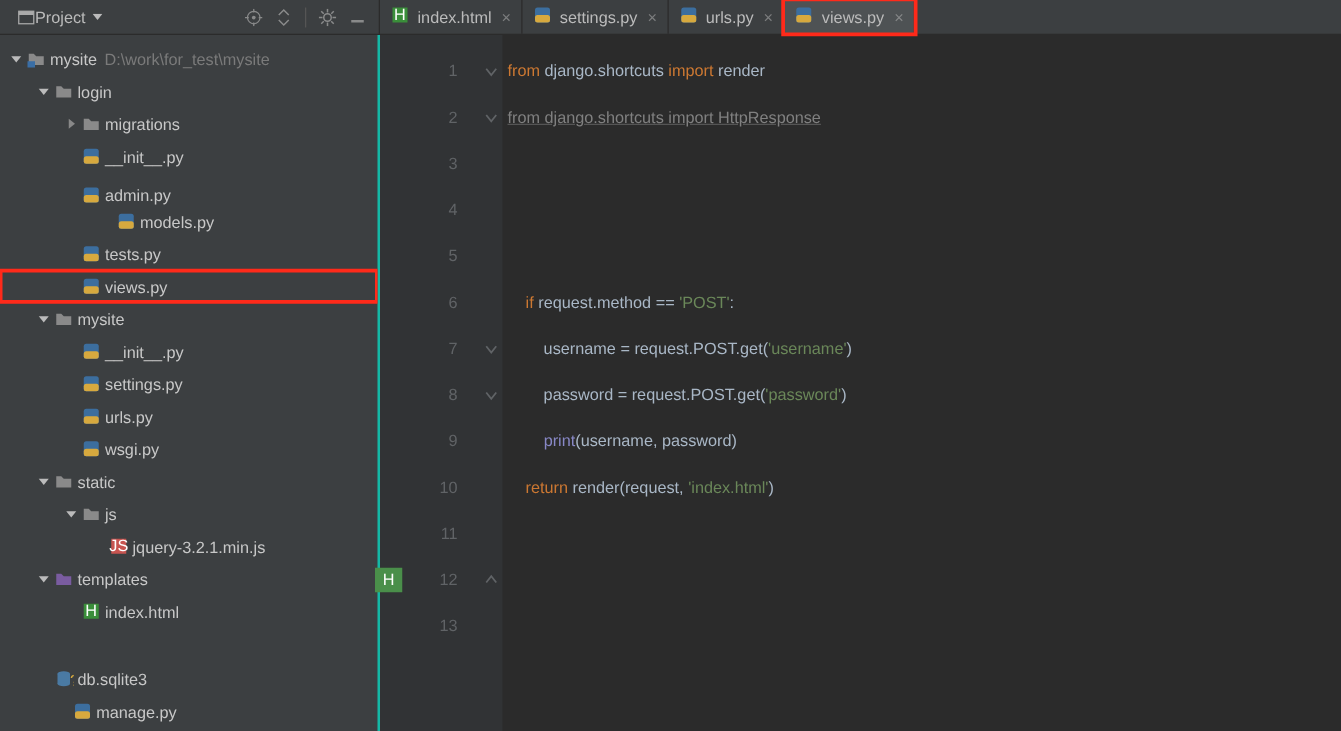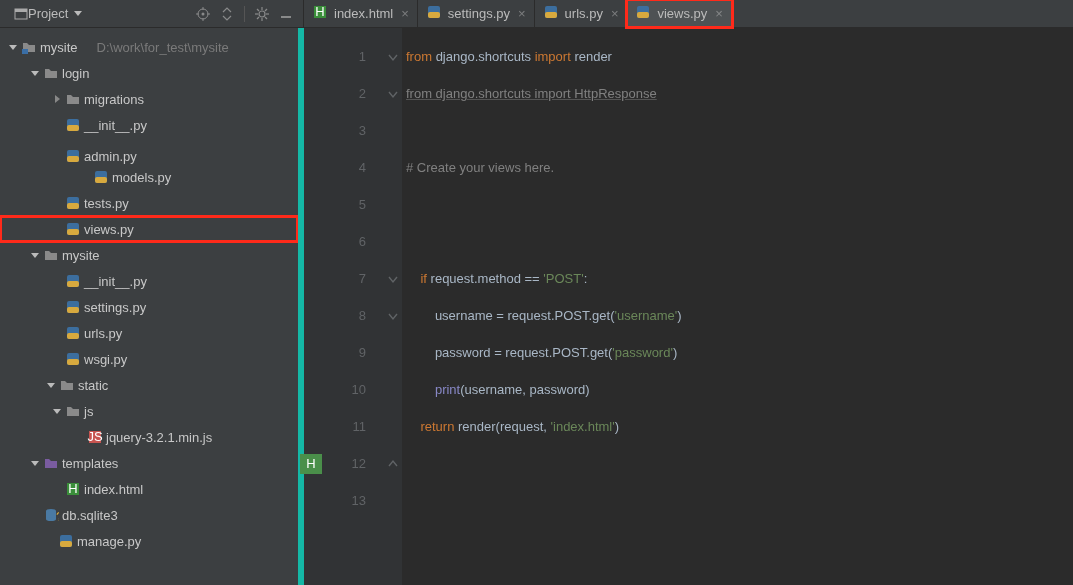--- a/index.html
+++ b/index.html
@@ -23,26 +23,26 @@
   .tab { display:flex; align-items:center; padding:0 8px; color:#bbb; border-right:1px solid #2b2b2b; cursor:pointer; position:relative; }
   .tab.active { background:#4e5254; }
   .tab .label { margin:0 6px; }
   .tab .close { opacity:.5; margin-left:2px; }
   .tab.highlight { outline:3px solid #ff2a1a; outline-offset:-1px; z-index:5; }
 
   
   .main { flex:1; display:flex; min-height:0; }
 
   
-  .tree { width:304px; background:#3c3f41; overflow:auto; border-right:6px solid #14b8a6; padding-top:6px; }
+  .tree { width:304px; background:#3c3f41; overflow:auto; border-right:2px solid #14b8a6; padding-top:6px; }
   .node { display:flex; align-items:center; height:26px; white-space:nowrap; cursor:pointer; }
   .node .arrow { width:14px; display:inline-flex; justify-content:center; color:#888; }
   .node .ficon { width:18px; display:inline-flex; justify-content:center; margin-right:2px; }
   .node .name { color:#c8c8c8; }
-  .node .path { color:#7a7a7a; margin-left:19px; }
+  .node .path { color:#7a7a7a; margin-left:6px; }
   .node.highlight { outline:3px solid #ff2a1a; outline-offset:-2px; }
 
   
   .editor { flex:1; display:flex; background:#2b2b2b; font-family:"Consolas","Menlo",monospace; font-size:18px; line-height:37px; }
   .gutter { width:80px; text-align:right; color:#606366; padding:10px 18px 0 0; user-select:none; background:#313335; }
   .gutter .ln { height:37px; position:relative; }
   .gutter .ln.l12 { color:#606366; }
   .gutter .badge {
     position:absolute; left:-4px; top:6px; width:22px; height:20px; text-align:center;
   }
@@ -298,21 +298,21 @@
         <div class="node" style="padding-left: 50px;">
           <span class="arrow"></span>
           <span class="ficon">
             <svg width="16" height="16">
               <rect x="2" y="2" width="12" height="12" rx="2" fill="#3c6e9e"></rect>
               <rect x="2" y="8" width="12" height="6" rx="2" fill="#d7a93e"></rect>
             </svg>
           </span>
           <span class="name">wsgi.py</span>
         </div>
-        <div class="node" style="padding-left: 44px;">
+        <div class="node" style="padding-left: 28px;">
           <span class="arrow">
             <svg width="10" height="10">
               <path d="M1 3 L9 3 L5 8 Z" fill="#bbb"></path>
             </svg>
           </span>
           <span class="ficon">
             <svg width="16" height="16">
               <path d="M2 4 L6 4 L8 6 L14 6 L14 13 L2 13 Z" fill="#8a8a8a"></path>
             </svg>
           </span>
@@ -357,21 +357,21 @@
         <div class="node" style="padding-left: 50px;">
           <span class="arrow"></span>
           <span class="ficon">
             <svg width="16" height="16">
               <rect x="2" y="2" width="12" height="12" fill="#3a8e3a"></rect>
               <text x="8" y="12" text-anchor="middle" font-size="8" fill="#fff" font-family="monospace">H</text>
             </svg>
           </span>
           <span class="name">index.html</span>
         </div>
-        <div class="node" style="padding-left: 28px;">
+        <div class="node" style="padding-left: 28px; margin-top: 28px;">
           <span class="arrow"></span>
           <span class="ficon">
             <svg width="16" height="16">
               <ellipse cx="8" cy="4" rx="5" ry="2" fill="#4a7aa3"></ellipse>
               <rect x="3" y="4" width="10" height="8" fill="#4a7aa3"></rect>
               <ellipse cx="8" cy="12" rx="5" ry="2" fill="#4a7aa3"></ellipse>
               <text x="13" y="14" font-size="7" fill="#d7a93e">?</text>
             </svg>
           </span>
           <span class="name">db.sqlite3</span>
@@ -439,21 +439,20 @@
             <svg width="10" height="10">
               <path d="M1 7 L5 2 L9 7" fill="none" stroke="#606366" stroke-width="1.4"></path>
             </svg>
           </div>
           <div class="fm"></div>
         </div>
       <div class="code" id="code">
           <div class="row"><span class="kw">from </span><span class="pl">django.shortcuts </span><span class="kw">import </span><span class="pl">render</span></div>
           <div class="row"><span class="au">from django.shortcuts import HttpResponse</span></div>
           <div class="row"></div>
-          <div class="row"><span class="cm"># Create your views here.</span></div>
           <div class="row"></div>
           <div class="row"></div>
           <div class="row"><span class="pl">    </span><span class="kw">if </span><span class="pl">request.method == </span><span class="str">'POST'</span><span class="pl">:</span></div>
           <div class="row"><span class="pl">        username = request.POST.get(</span><span class="str">'username'</span><span class="pl">)</span></div>
           <div class="row"><span class="pl">        password = request.POST.get(</span><span class="str">'password'</span><span class="pl">)</span></div>
           <div class="row"><span class="pl">        </span><span class="builtin">print</span><span class="pl">(username, password)</span></div>
           <div class="row"><span class="pl">    </span><span class="kw">return </span><span class="pl">render(request, </span><span class="str">'index.html'</span><span class="pl">)</span></div>
           <div class="row"></div>
         </div>
     </div>

